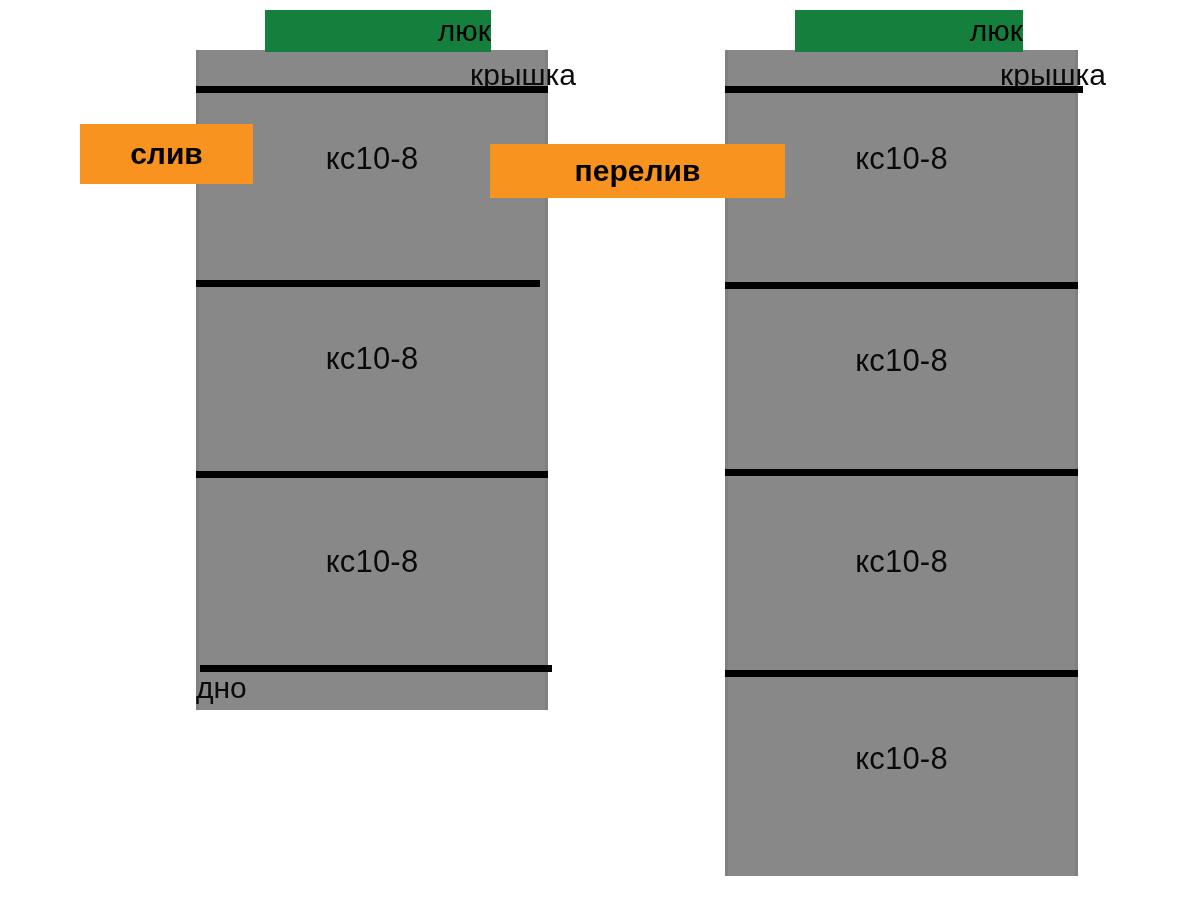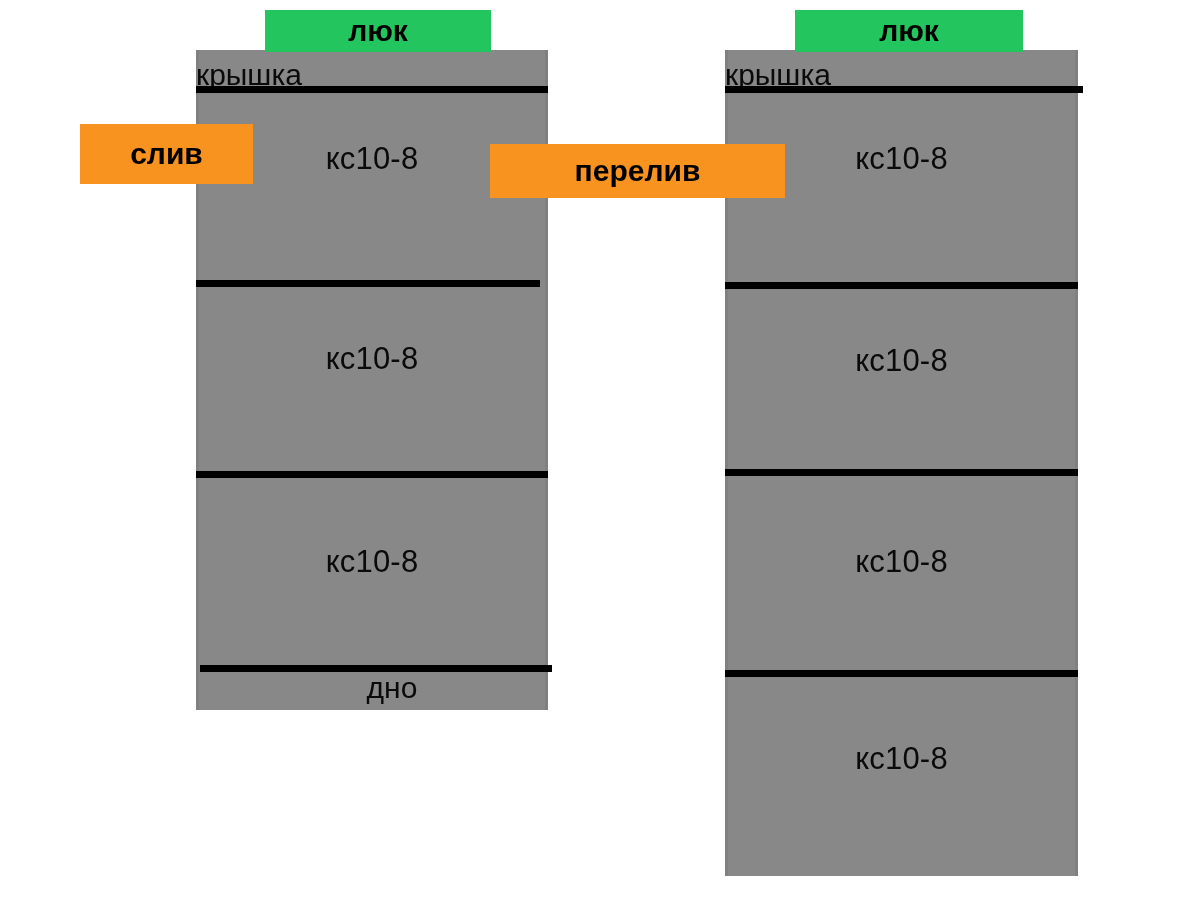--- a/index.html
+++ b/index.html
@@ -56,56 +56,56 @@
     font-size: 31px;
     font-weight: 400;
     line-height: 1;
     letter-spacing: 0.2px;
     white-space: nowrap;
   }
   .lid-label {
     position: absolute;
     left: 0;
     width: 100%;
+    text-align: right;
+    color: #0a0a0a;
+    font-size: 30px;
+    font-weight: 400;
+    line-height: 1;
+    white-space: nowrap;
+    padding-left: 28px;
+  }
+  .bottom-label {
+    position: absolute;
+    left: 0;
+    width: 100%;
     text-align: left;
     color: #0a0a0a;
     font-size: 30px;
     font-weight: 400;
     line-height: 1;
     white-space: nowrap;
-  }
-  .bottom-label {
-    position: absolute;
-    left: 0;
-    width: 100%;
-    text-align: center;
-    color: #0a0a0a;
-    font-size: 30px;
-    font-weight: 400;
-    line-height: 1;
-    white-space: nowrap;
-    margin-left: 20px;
   }
 
   
   .divider {
     position: absolute;
     background: #000000;
     height: 7px;
   }
 
   
   .hatch {
     position: absolute;
-    background: #22c55e;
+    background: #15803d;
     color: #000000;
     font-size: 30px;
-    font-weight: bold;
+    font-weight: normal;
     line-height: 42px;
-    text-align: center;
+    text-align: right;
     white-space: nowrap;
   }
   #hatch-left  { left: 265px; top: 10px; width: 226px; height: 42px; }
   #hatch-right { left: 795px; top: 10px; width: 228px; height: 42px; }
 
   
   .pipe {
     position: absolute;
     background: #f7931e;
     color: #000000;

